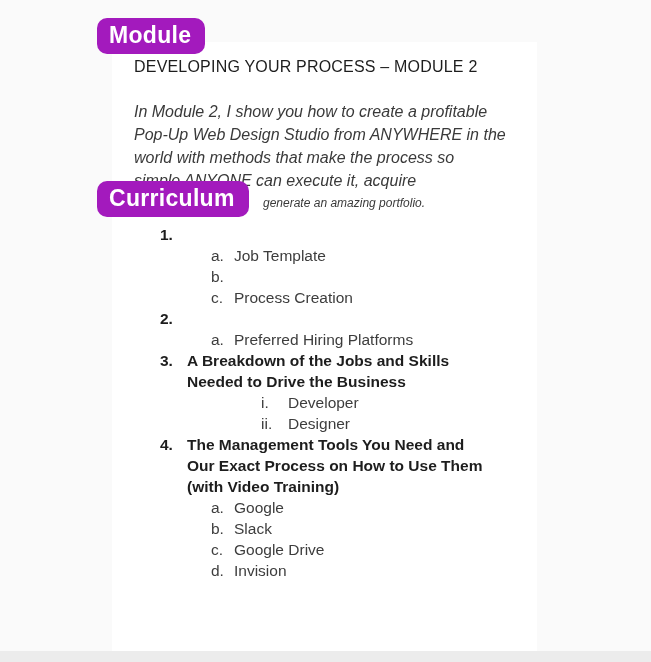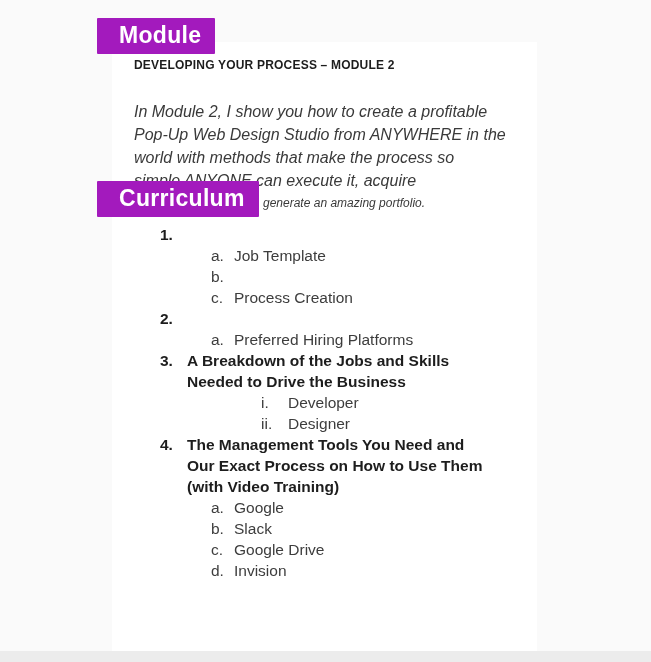--- a/index.html
+++ b/index.html
@@ -21,30 +21,30 @@
     width:651px; height:11px;
     background:#ececec;
   }
   .badge {
     position:absolute;
     background:#a31abd;
     color:#ffffff;
     font-weight:bold;
     font-size:23px;
     line-height:23px;
-    padding:6px 14px 7px 22px;
-    border-radius:1px;
+    padding:6px 14px 7px 12px;
+    border-radius:10px;
     letter-spacing:0.3px;
     white-space:nowrap;
   }
   .badge.module    { left:97px; top:18px;  }
   .badge.curriculum{ left:97px; top:181px; }
   .heading {
     position:absolute; left:134px; top:58px;
-    font-size:12px; font-weight:bold;
+    font-size:16px; font-weight:normal;
     letter-spacing:0.2px;
     color:#1d1d1d;
     white-space:nowrap;
   }
   .intro {
     position:absolute; left:134px; top:100px;
     width:402px;
     font-style:italic;
     font-size:16px; line-height:23px;
     color:#3a3a3a;

